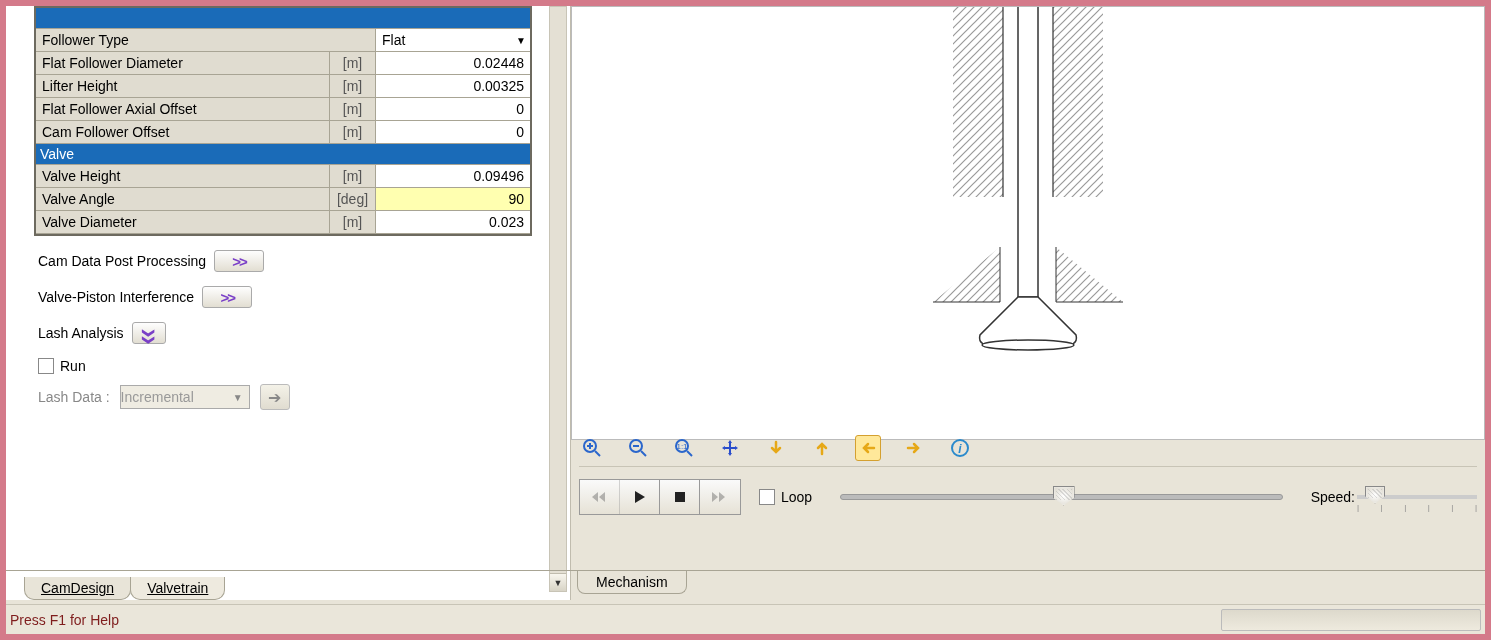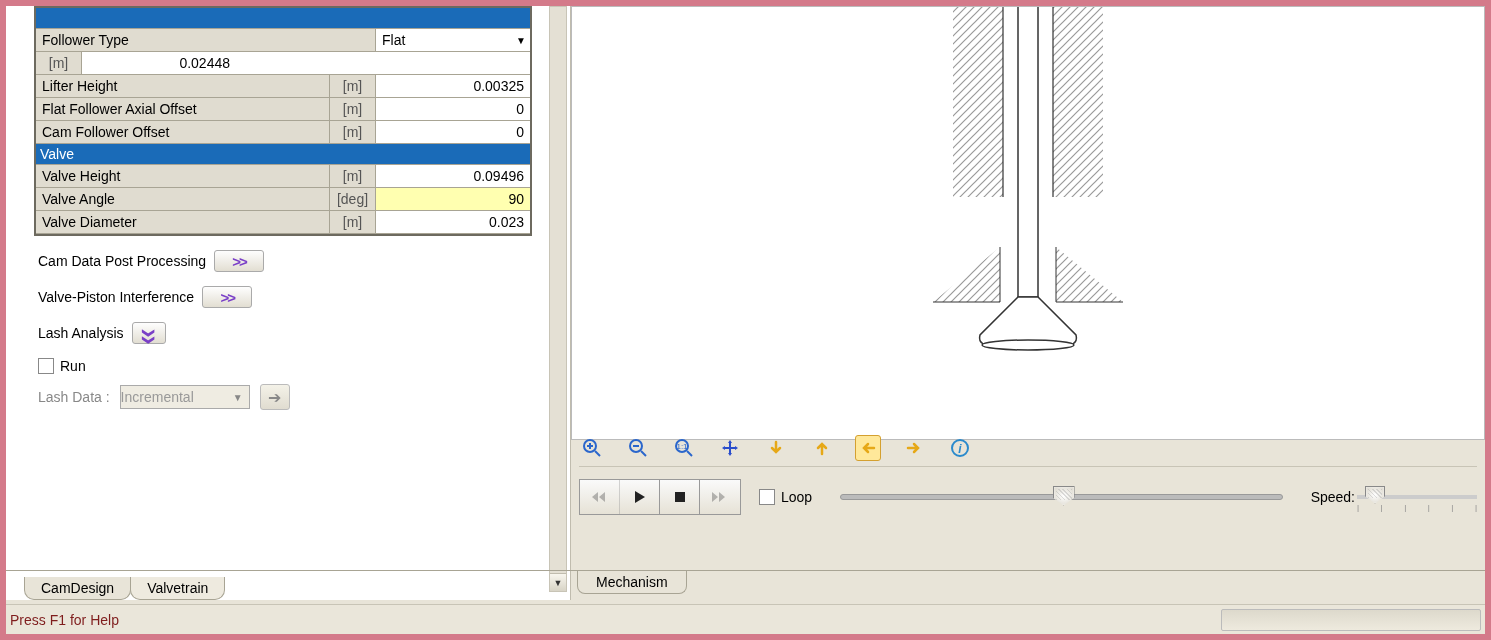--- a/index.html
+++ b/index.html
@@ -218,21 +218,21 @@
   background:#e8e4d8; border:1px solid #a8a494; border-top:none;
   border-radius:0 0 8px 8px; padding:3px 18px;
 }
 
 .bottom-tabs {
   position:absolute; left:18px; bottom:35px; display:flex; align-items:flex-end; height:28px;
 }
 .main-tab {
   background:#e8e4d8; border:1px solid #a8a494; border-top:none;
   border-radius:0 0 10px 10px; padding:3px 16px; margin-right:-1px;
-  position:relative; top:1px;
+  position:relative; top:1px;text-decoration:underline;
 }
 .main-tab.active { background:#eeeadf; }
 .tab-strip-line {
   position:absolute; left:0; right:0; bottom:63px; height:1px; background:#a8a494;
 }
 
 .status-bar {
   position:absolute; left:0; right:0; bottom:0; height:30px;
   background:#eae6da; border-top:1px solid #c8c4b6;
   display:flex; align-items:center; padding:0 4px;
@@ -255,20 +255,21 @@
       <div class="prop-table" id="prop-table">
           <div class="prop-row group-header">
             <div class="prop-label"></div>
             <div class="prop-value"></div>
           </div>
           <div class="prop-row">
             <div class="prop-label" style="border-right: 1px solid rgb(168, 164, 148);">Follower Type</div>
             <div class="prop-value select">Flat</div>
           </div>
           <div class="prop-row">
+            <div class="prop-label">Flat Follower Diameter</div>
             <div class="prop-unit">[m]</div>
             <div class="prop-value">0.02448</div>
           </div>
           <div class="prop-row">
             <div class="prop-label">Lifter Height</div>
             <div class="prop-unit">[m]</div>
             <div class="prop-value">0.00325</div>
           </div>
           <div class="prop-row">
             <div class="prop-label">Flat Follower Axial Offset</div>

